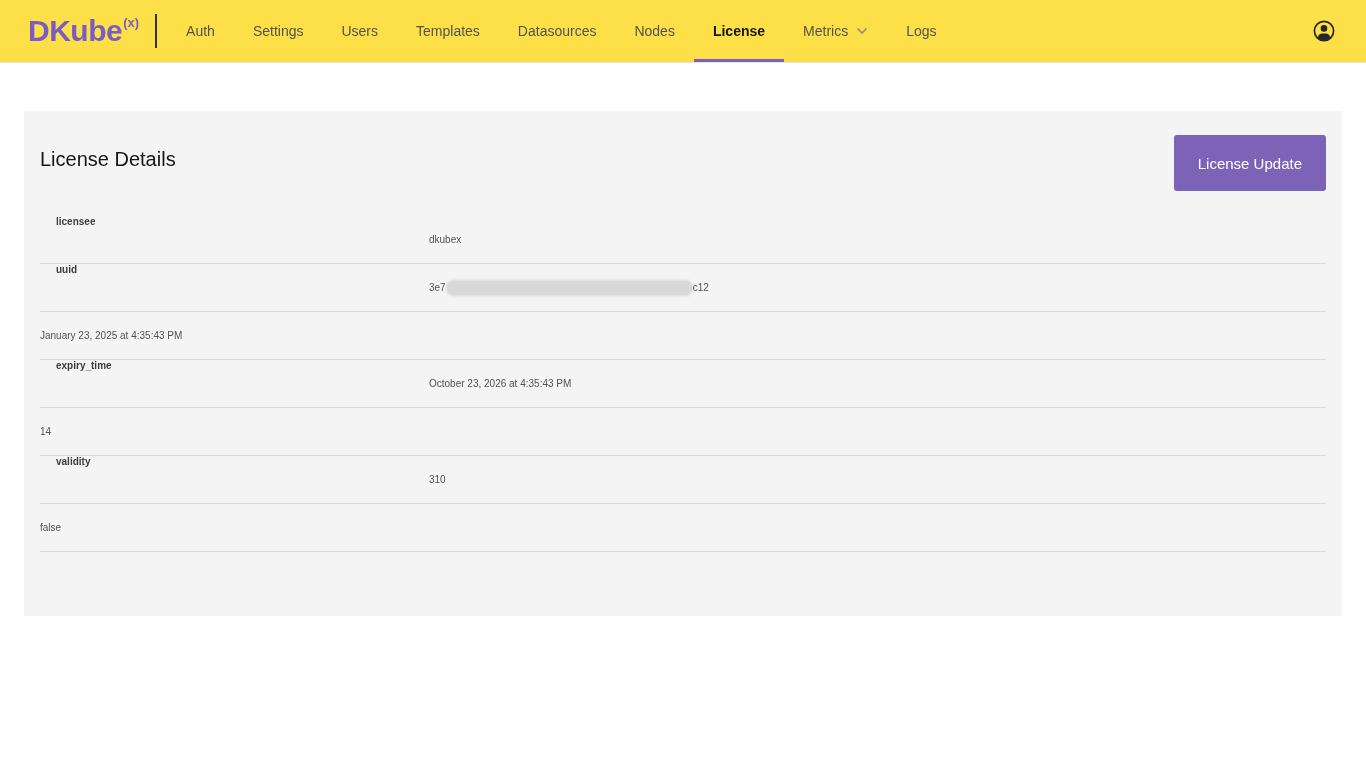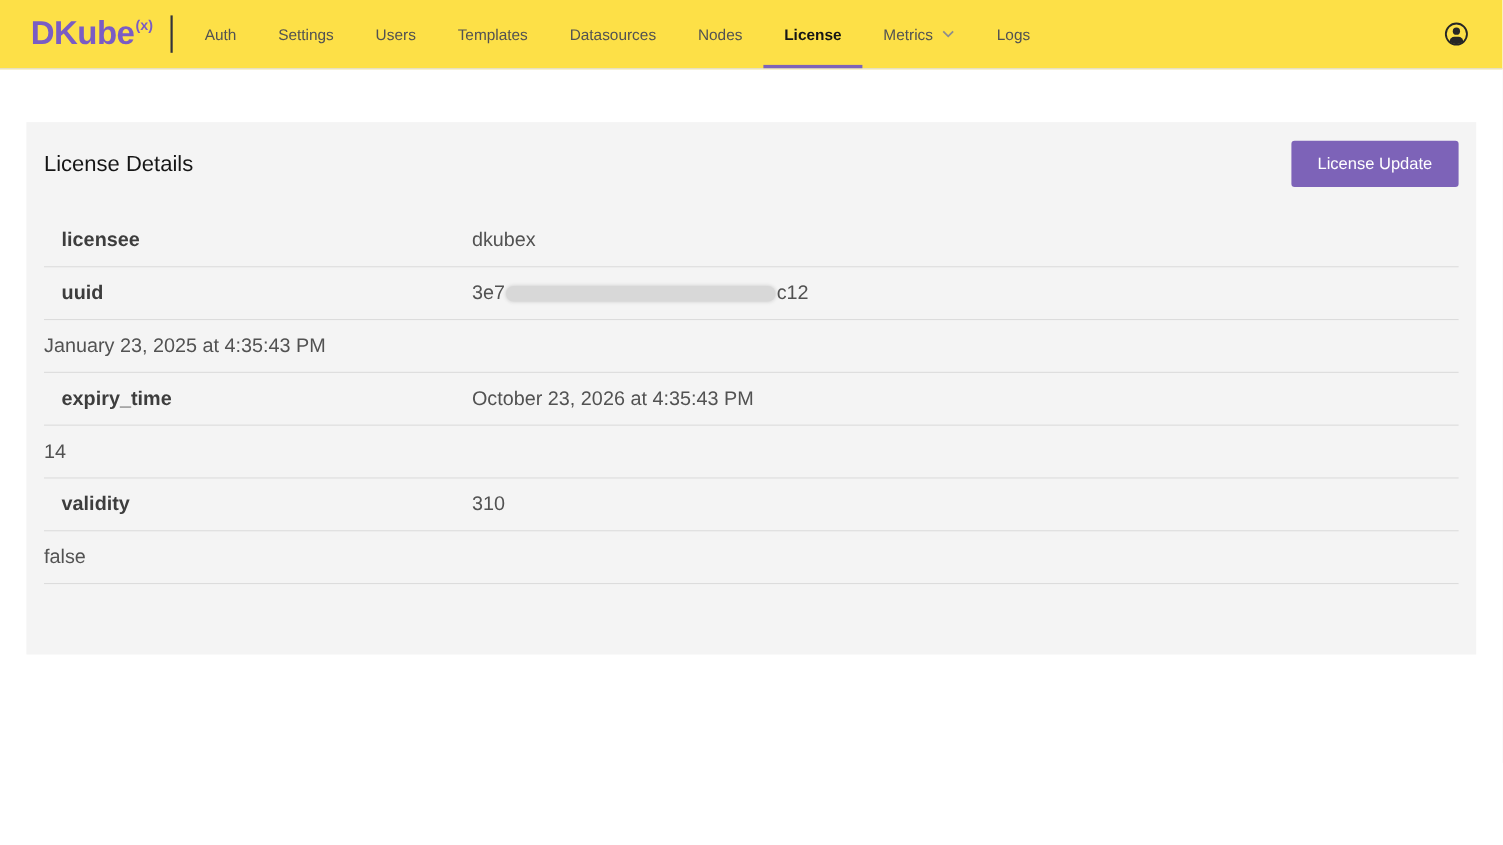--- a/index.html
+++ b/index.html
@@ -99,38 +99,38 @@
     align-items:center;
     padding:17px 0 25px 0;
   }
   .card-title{
     font-size:20px;
     font-weight:400;
     color:var(--heading_text);
     padding-left:0;
   }
   .update-btn{
-    height:42px;
+    height:56px;
     min-width:140px;
     padding:0 24px;
     background:var(--accent_purple);
     color:#ffffff;
     border:none;
     border-radius:3px;
     font-size:15px;
     font-family:"Liberation Sans", sans-serif;
     cursor:pointer;
+    margin-top:7px;
   }
   .kv-table{width:100%;}
   .kv-row{
     display:flex;
-    align-items:center;
     height:48px;
     border-bottom:1px solid var(--divider);
-    font-size:18px;
+    font-size:10px;
   }
   .kv-key{
     width:389px;
     padding-left:16px;
     font-weight:700;
     color:var(--label_text);
     flex:none;
   }
   .kv-value{
     color:var(--value_text);

